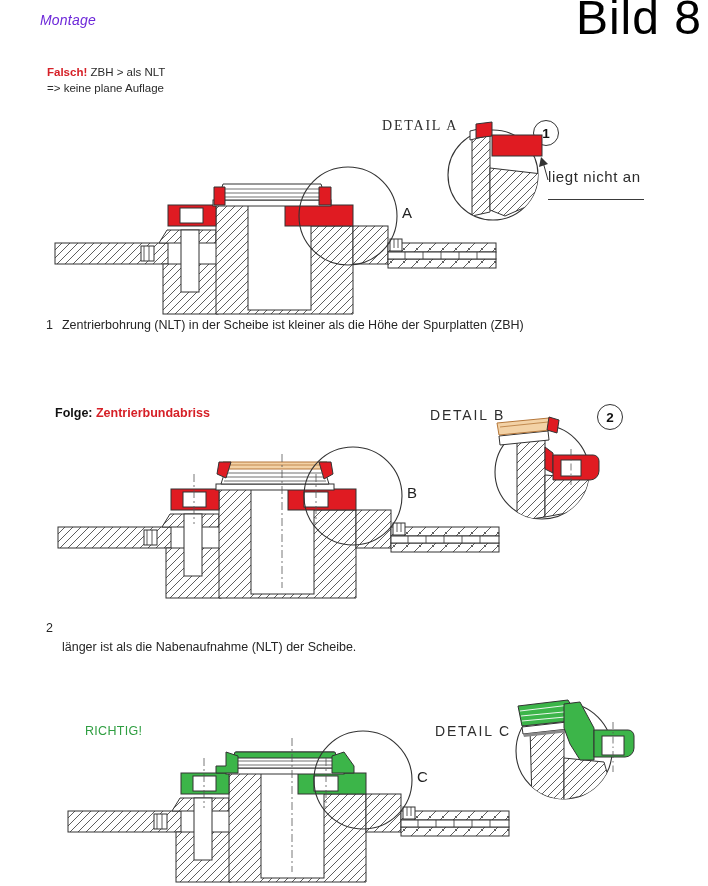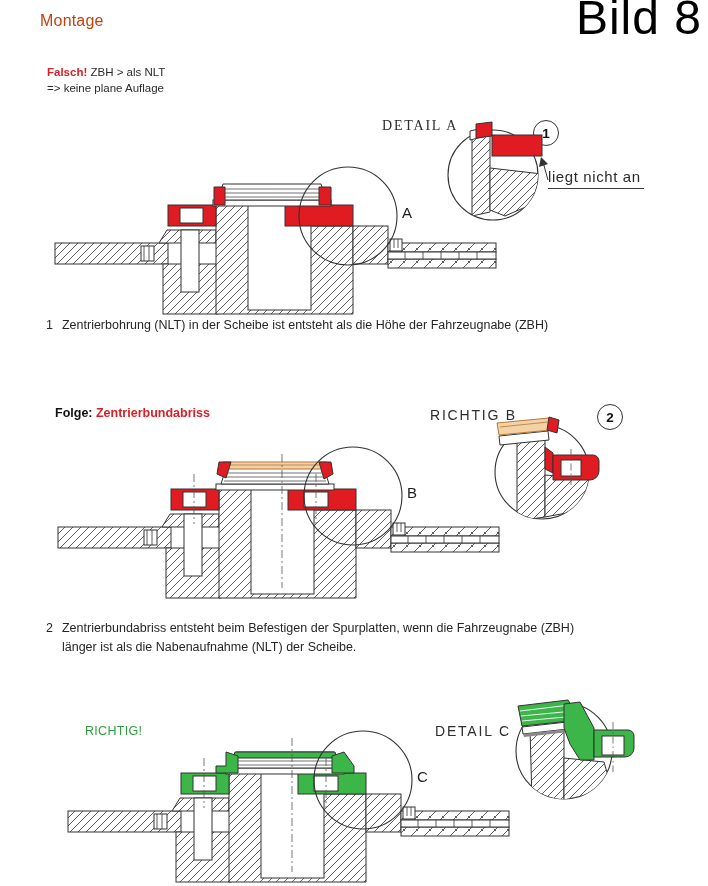--- a/index.html
+++ b/index.html
@@ -5,33 +5,33 @@
   :root{
     --c-red:#e01b22; --c-green:#3cb549; --c-tan:#f3d2a6; --c-tanStroke:#b5773a;
     --c-textRed:#d62027; --c-textGreen:#2f9e41; --c-line:#333333;
   }
   *{margin:0;padding:0;box-sizing:border-box;}
   html,body{background:#fff;}
   body{font-family:"Liberation Sans",sans-serif;color:#262626;}
   #page{position:relative;width:708px;height:886px;background:#fff;overflow:hidden;}
 
   .abs{position:absolute;}
-  .page-title{left:40px;top:12px;font-size:16px;color:#c2410c;letter-spacing:.2px;}
+  .page-title{left:40px;top:12px;font-size:14px;color:#6d28d9;letter-spacing:.2px;font-style:italic;}
   .figure-label{right:6px;top:-10px;font-size:48px;color:#000;letter-spacing:1px;}
   .note{left:47px;top:65px;font-size:11.5px;line-height:15.5px;color:#2b2b2b;}
   .note b.red{color:var(--c-textRed);}
   .folge{left:55px;top:406px;font-size:12.5px;font-weight:bold;color:#111;}
   .folge .red{color:var(--c-textRed);text-align:center;}
   .richtig{left:85px;top:724px;font-size:12.5px;font-weight:normal;color:var(--c-textGreen);letter-spacing:.3px;}
   .detail-label{font-size:14px;letter-spacing:1.8px;color:#2d2d2d;}
   .circled{width:26px;height:26px;border:1.7px solid #333;border-radius:50%;
            display:flex;align-items:center;justify-content:center;
            font-weight:bold;font-size:13.5px;color:#111;background:#fff;}
   .annot{left:548px;top:168px;font-size:15px;letter-spacing:.6px;color:#2b2b2b;
-         border-bottom:1.4px solid #3a3a3a;padding:0 3px 3px 0;}
+         border-bottom:1.4px solid #3a3a3a;padding:0 3px 14px 0;}
   .caption{left:46px;font-size:12.5px;color:#262626;line-height:19px;display:flex;}
   .caption .num{margin-right:9px;}
 
   
   .fill-red{fill:var(--c-red);}
   .fill-green{fill:var(--c-green);}
   .fill-tan{fill:var(--c-tan);}
   svg{display:block;overflow:visible;}
 </style>
 </head>
@@ -116,28 +116,28 @@
         <line x1="170" y1="61" x2="268" y2="61" stroke="#333" stroke-width="0.7"></line>
         <line x1="168" y1="65" x2="270" y2="65" stroke="#333" stroke-width="0.7"></line>
         <polygon points="161,55 172,55 172,73 161,73" fill="var(--c-red)" stroke="#333" stroke-width="1"></polygon>
         <polygon points="266,55 278,55 278,73 266,73" fill="var(--c-red)" stroke="#333" stroke-width="1"></polygon>
         <circle cx="295" cy="84" r="49" fill="none" stroke="#333" stroke-width="1.1"></circle>
         <text x="349" y="86" font-size="15" fill="#222" font-family="Liberation Sans, sans-serif">A</text>
       </svg>
     </div>
   <div class="abs caption" style="top:316px;">
     <span class="num">1</span>
-    <span>Zentrierbohrung (NLT) in der Scheibe ist entsteht als die Höhe der Fahrzeugnabe (ZBH)</span>
+    <span>Zentrierbohrung (NLT) in der Scheibe ist kleiner als die Höhe der Spurplatten (ZBH)</span>
   </div>
 
   <div class="abs folge">
     <span>Folge:</span><span class="red"> Zentrierbundabriss</span>
   </div>
 
-  <div class="abs detail-label" style="left:430px;top:407px;">RICHTIG B</div>
+  <div class="abs detail-label" style="left:430px;top:407px;">DETAIL B</div>
   <div class="abs circled" style="left:597px;top:404px;">
       <span>2</span>
     </div>
 
   <svg class="abs" style="left:485px;top:415px;" width="135" height="110" viewBox="0 0 135 110">
     <defs>
         <clipPath id="clipB">
           <circle cx="57" cy="57" r="47"></circle>
         </clipPath>
       </defs>
@@ -195,21 +195,21 @@
         <line x1="226" y1="38" x2="226" y2="172" stroke="#555" stroke-width="0.8" stroke-dasharray="8 3 2 3"></line>
         <line x1="138" y1="58" x2="138" y2="108" stroke="#555" stroke-width="0.8" stroke-dasharray="8 3 2 3"></line>
         <line x1="260" y1="58" x2="260" y2="108" stroke="#555" stroke-width="0.8" stroke-dasharray="8 3 2 3"></line>
         <circle cx="297" cy="80" r="49" fill="none" stroke="#333" stroke-width="1.1"></circle>
         <text x="351" y="82" font-size="15" fill="#222" font-family="Liberation Sans, sans-serif">B</text>
       </svg>
     </div>
   <div class="abs caption" style="top:619px;">
     <span class="num">2</span>
     <span>
-      <span>Zentrierbundabriss entsteht beim Befestigen der Spurplatten, wenn die Fahrzeugnabe (ZBH)</span><br>
+      <br>
       <span>länger ist als die Nabenaufnahme (NLT) der Scheibe.</span>
     </span>
   </div>
 
   <div class="abs richtig">RICHTIG!</div>
   <div class="abs detail-label" style="left:435px;top:699px;margin-top:24px;">DETAIL C</div>
 
   <svg class="abs" style="left:506px;top:694px;" width="140" height="115" viewBox="0 0 140 115">
     <defs>
         <clipPath id="clipC">

